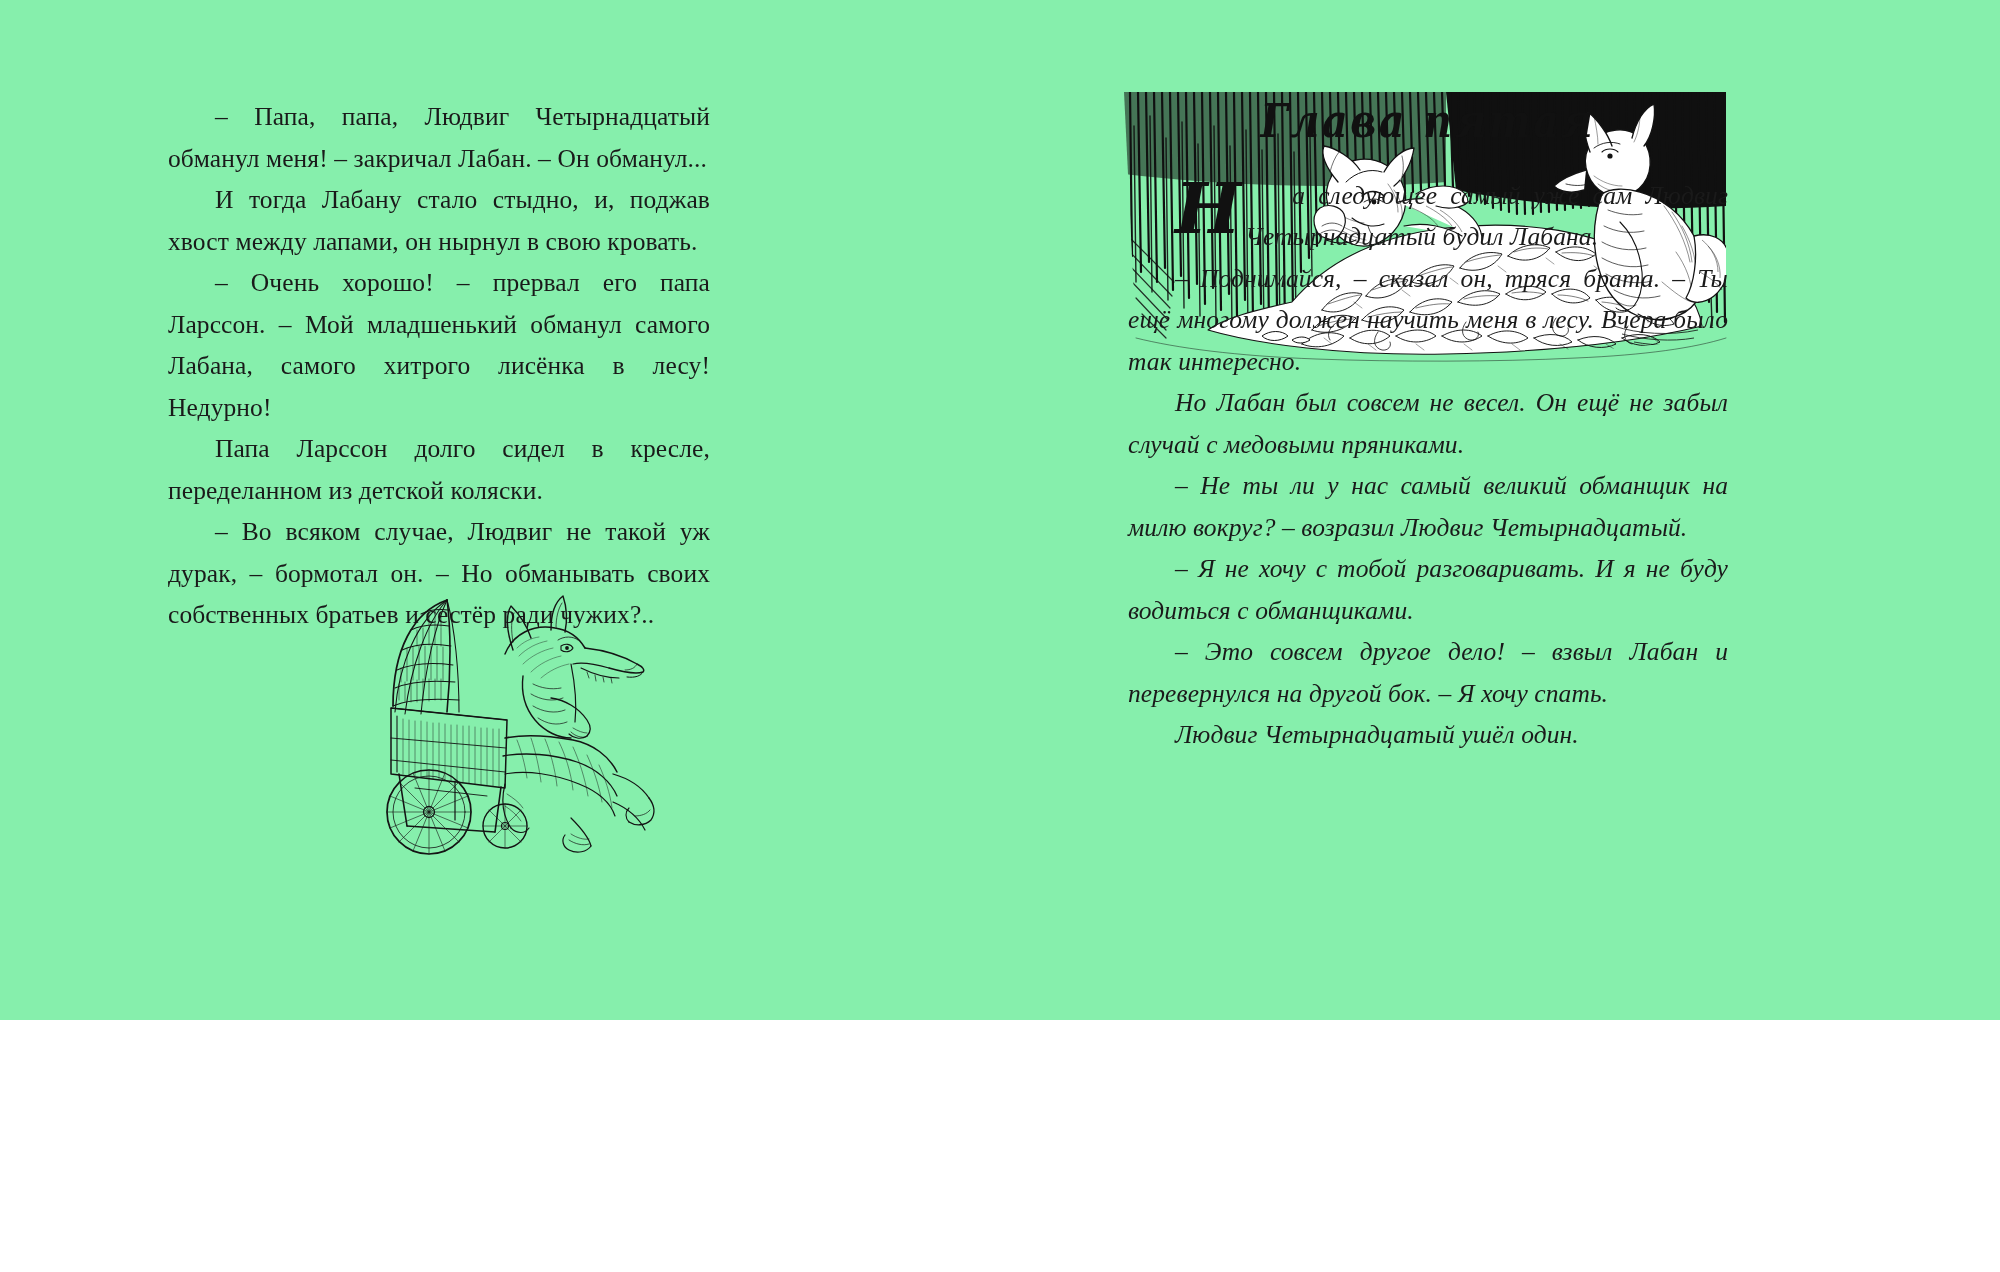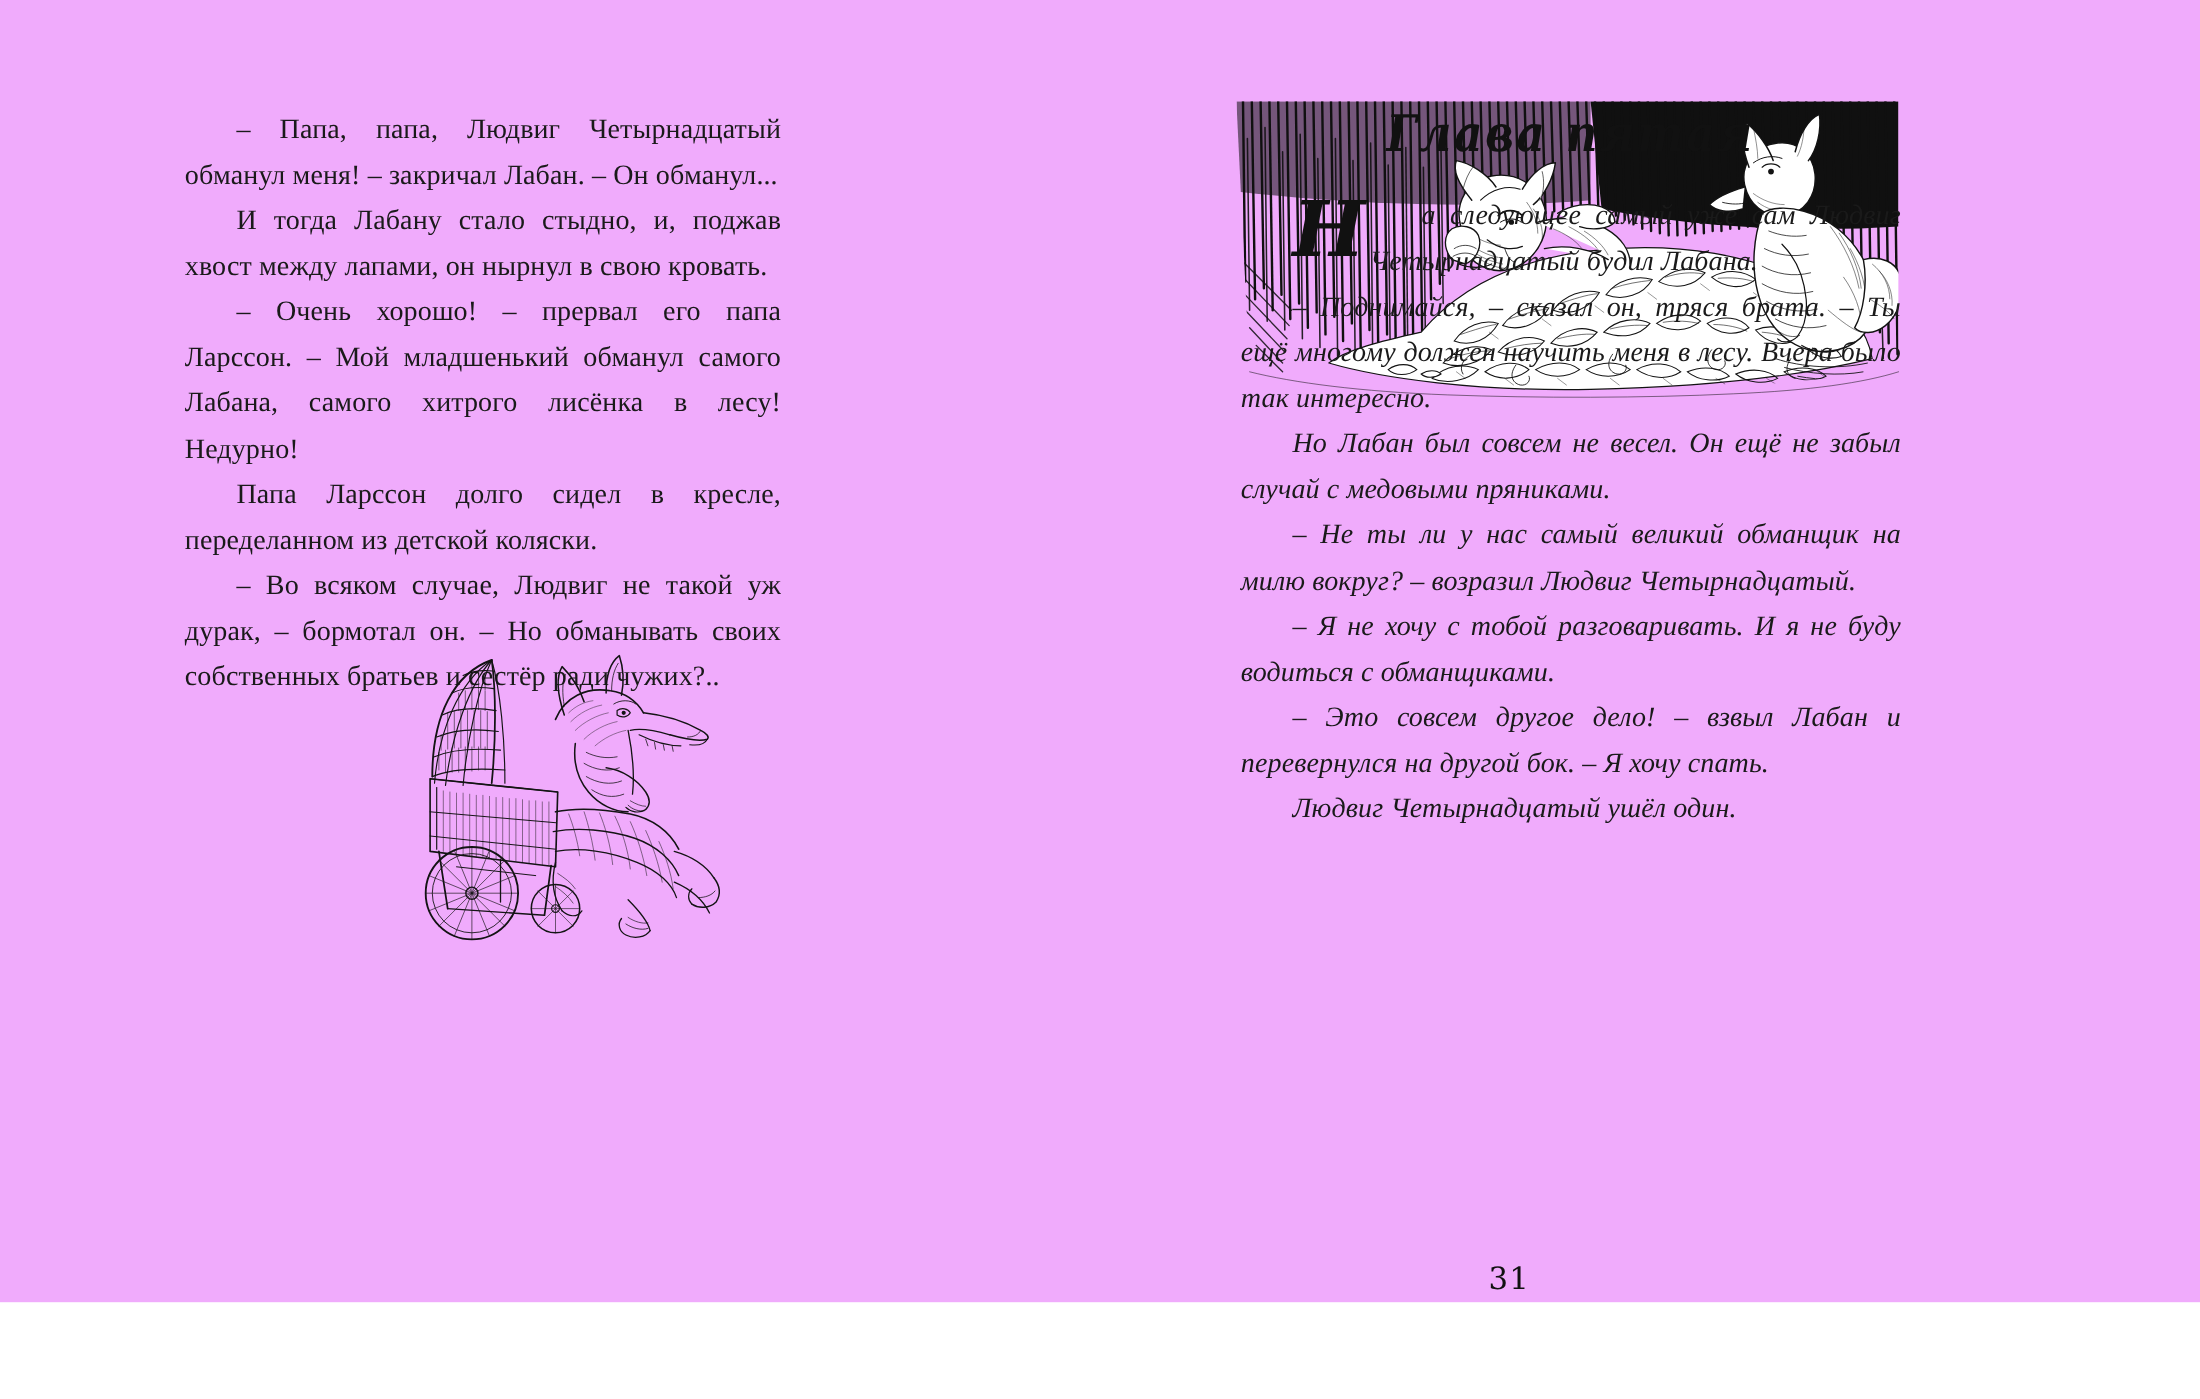--- a/index.html
+++ b/index.html
@@ -3,22 +3,22 @@
 <meta charset="utf-8">
 <style>
   html, body {
     margin: 0;
     padding: 0;
     background: #ffffff;
   }
   .page {
     position: relative;
     width: 2000px;
-    height: 1184px;
-    background: #f0abfc;
+    height: 1020px;
+    background: #86efac;
     overflow: hidden;
     font-family: "Liberation Serif", "DejaVu Serif", serif;
     color: #1a1a1a;
   }
 
   
   .col-left {
     position: absolute;
     left: 168px;
     top: 96px;

